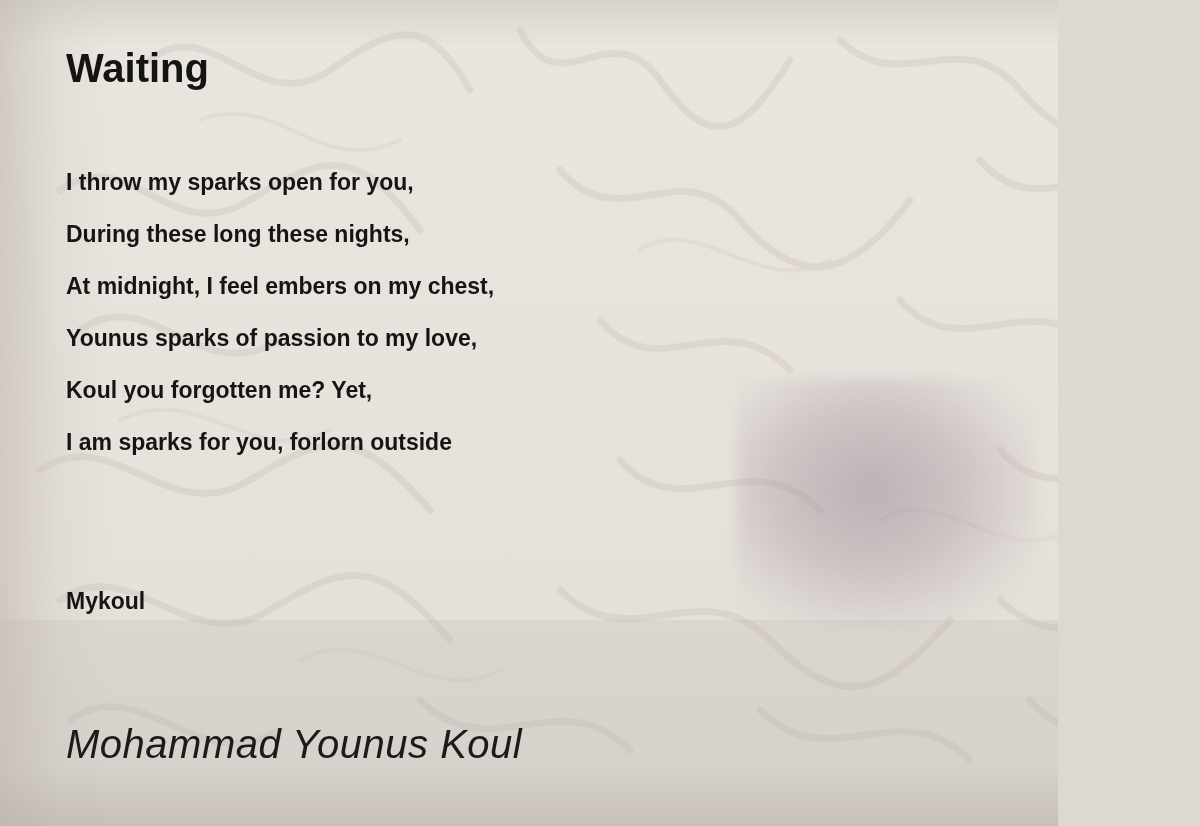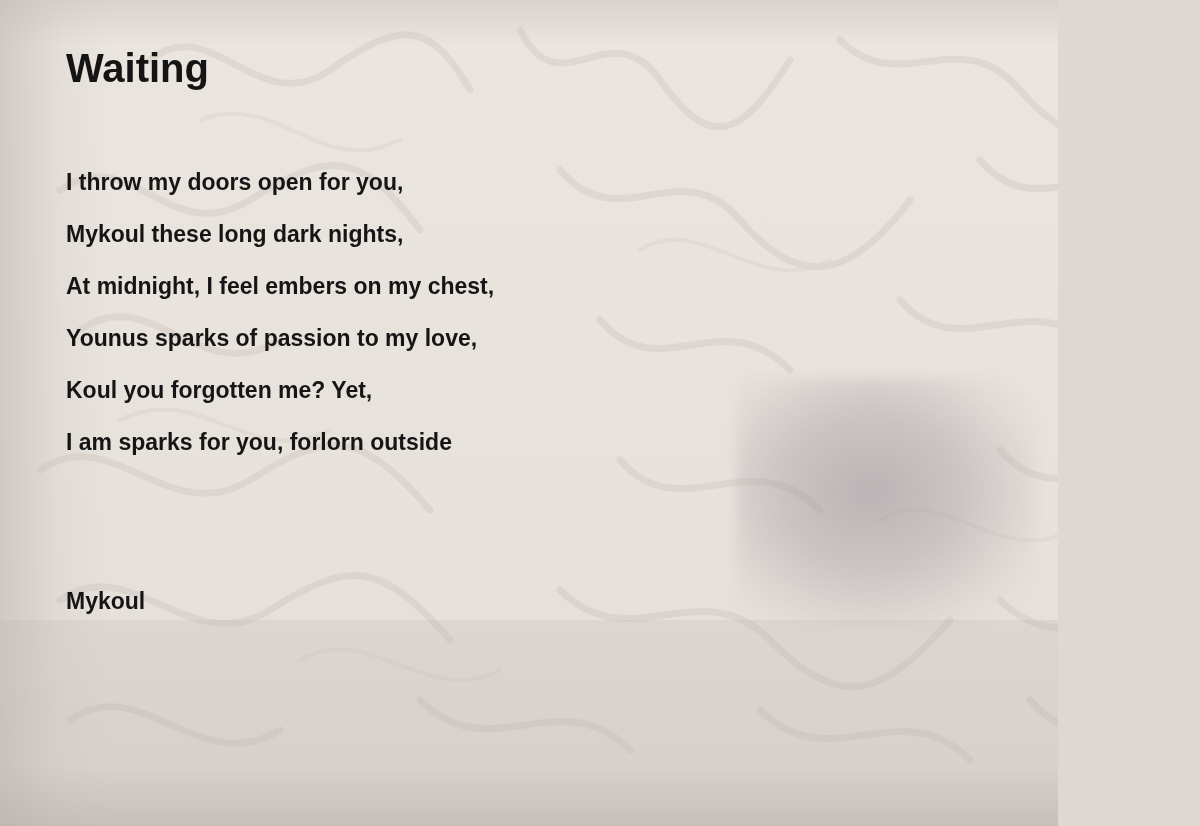--- a/index.html
+++ b/index.html
@@ -161,25 +161,26 @@
   <div class="smudge"></div>
   <div class="vignette-left"></div>
   <div class="vignette-top"></div>
   <div class="vignette-bottom"></div>
 
   <div class="content">
 
     <div class="poem-title">Waiting</div>
 
     <div class="poem-body">
-      <div class="poem-line">I throw my doors open for you,</div>
-      <div class="poem-line">Mykoul these long dark nights,</div>
+      <div class="poem-line">I throw my sparks open for you,</div>
+      <div class="poem-line">During these long these nights,</div>
       <div class="poem-line">At midnight, I feel embers on my chest,</div>
       <div class="poem-line">Younus sparks of passion to my love,</div>
       <div class="poem-line">Koul you forgotten me? Yet,</div>
       <div class="poem-line">I am sparks for you, forlorn outside</div>
     </div>
 
     <div class="poem-signature">Mykoul</div>
 
+    <div class="author-name">Mohammad Younus Koul</div>
 
   </div>
 </div>
 
 </body></html>

